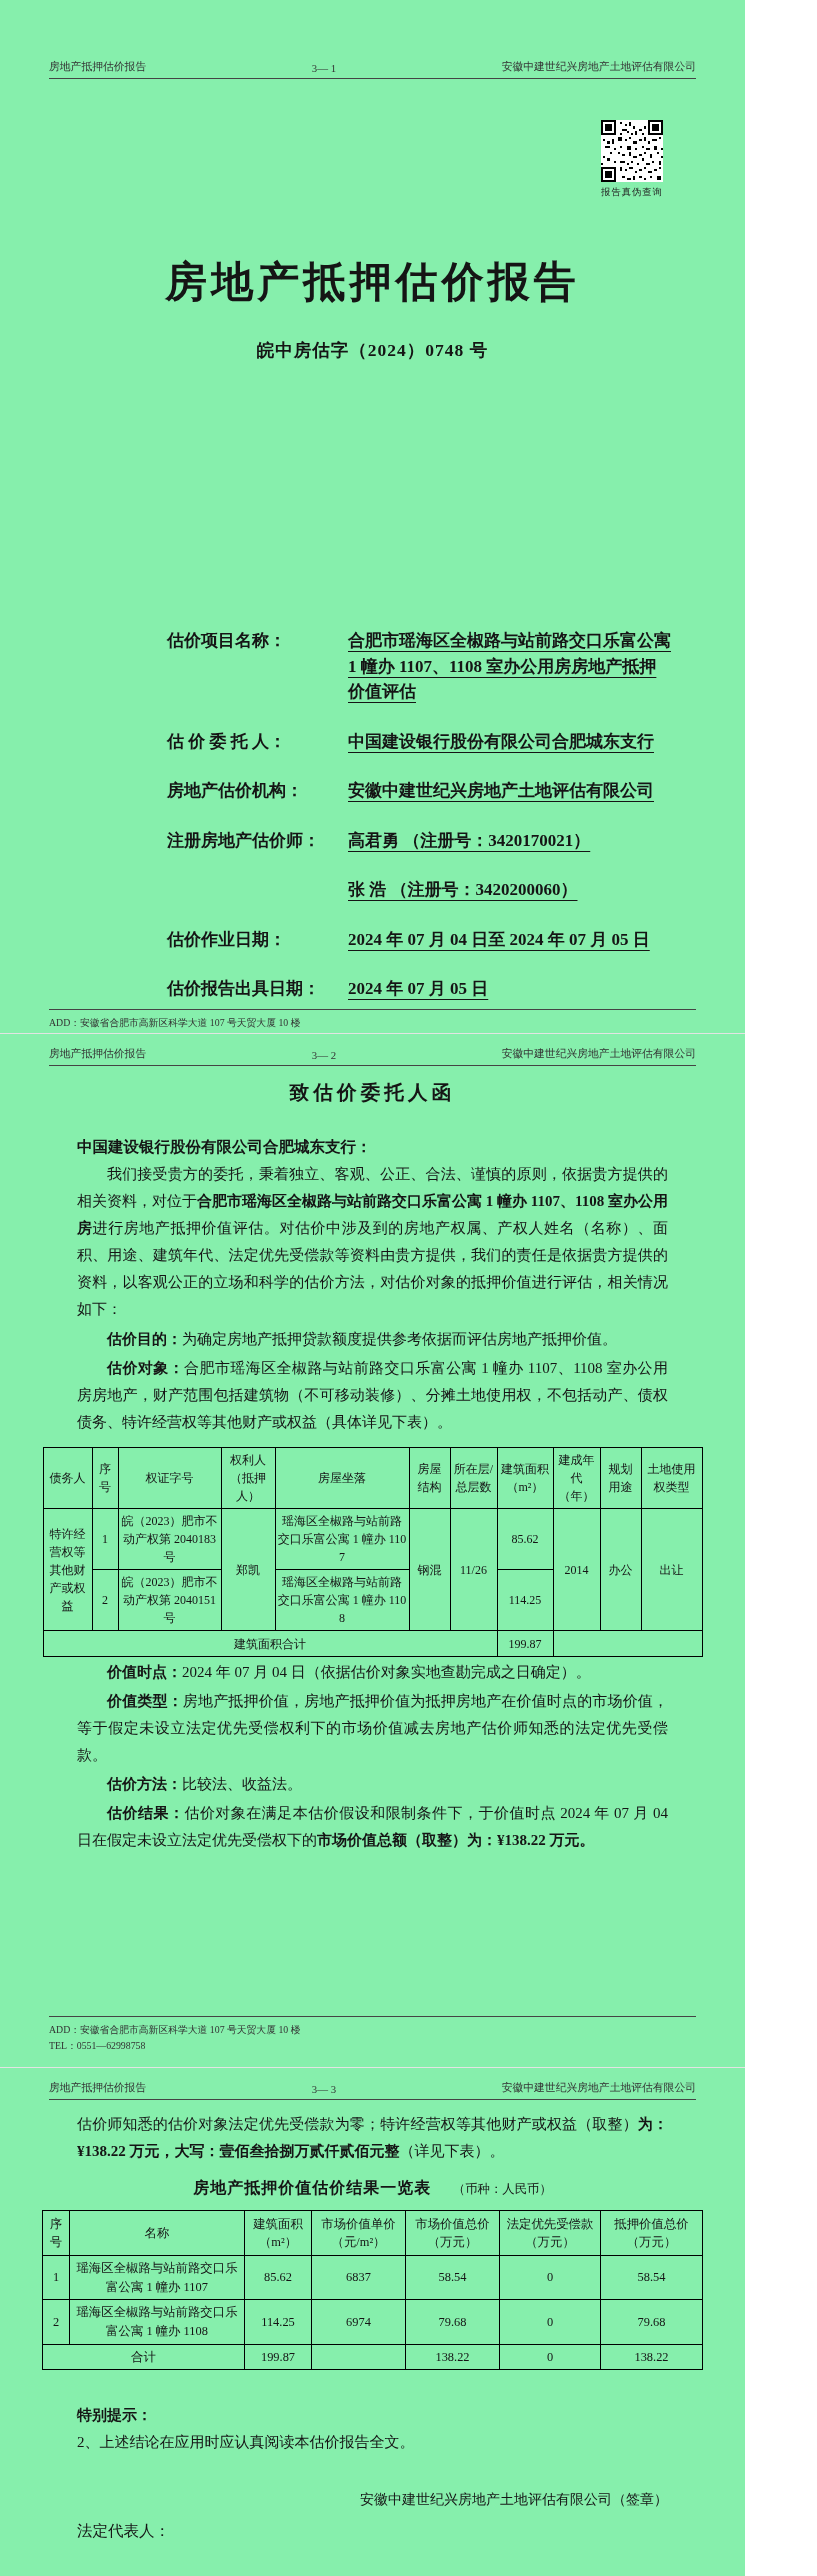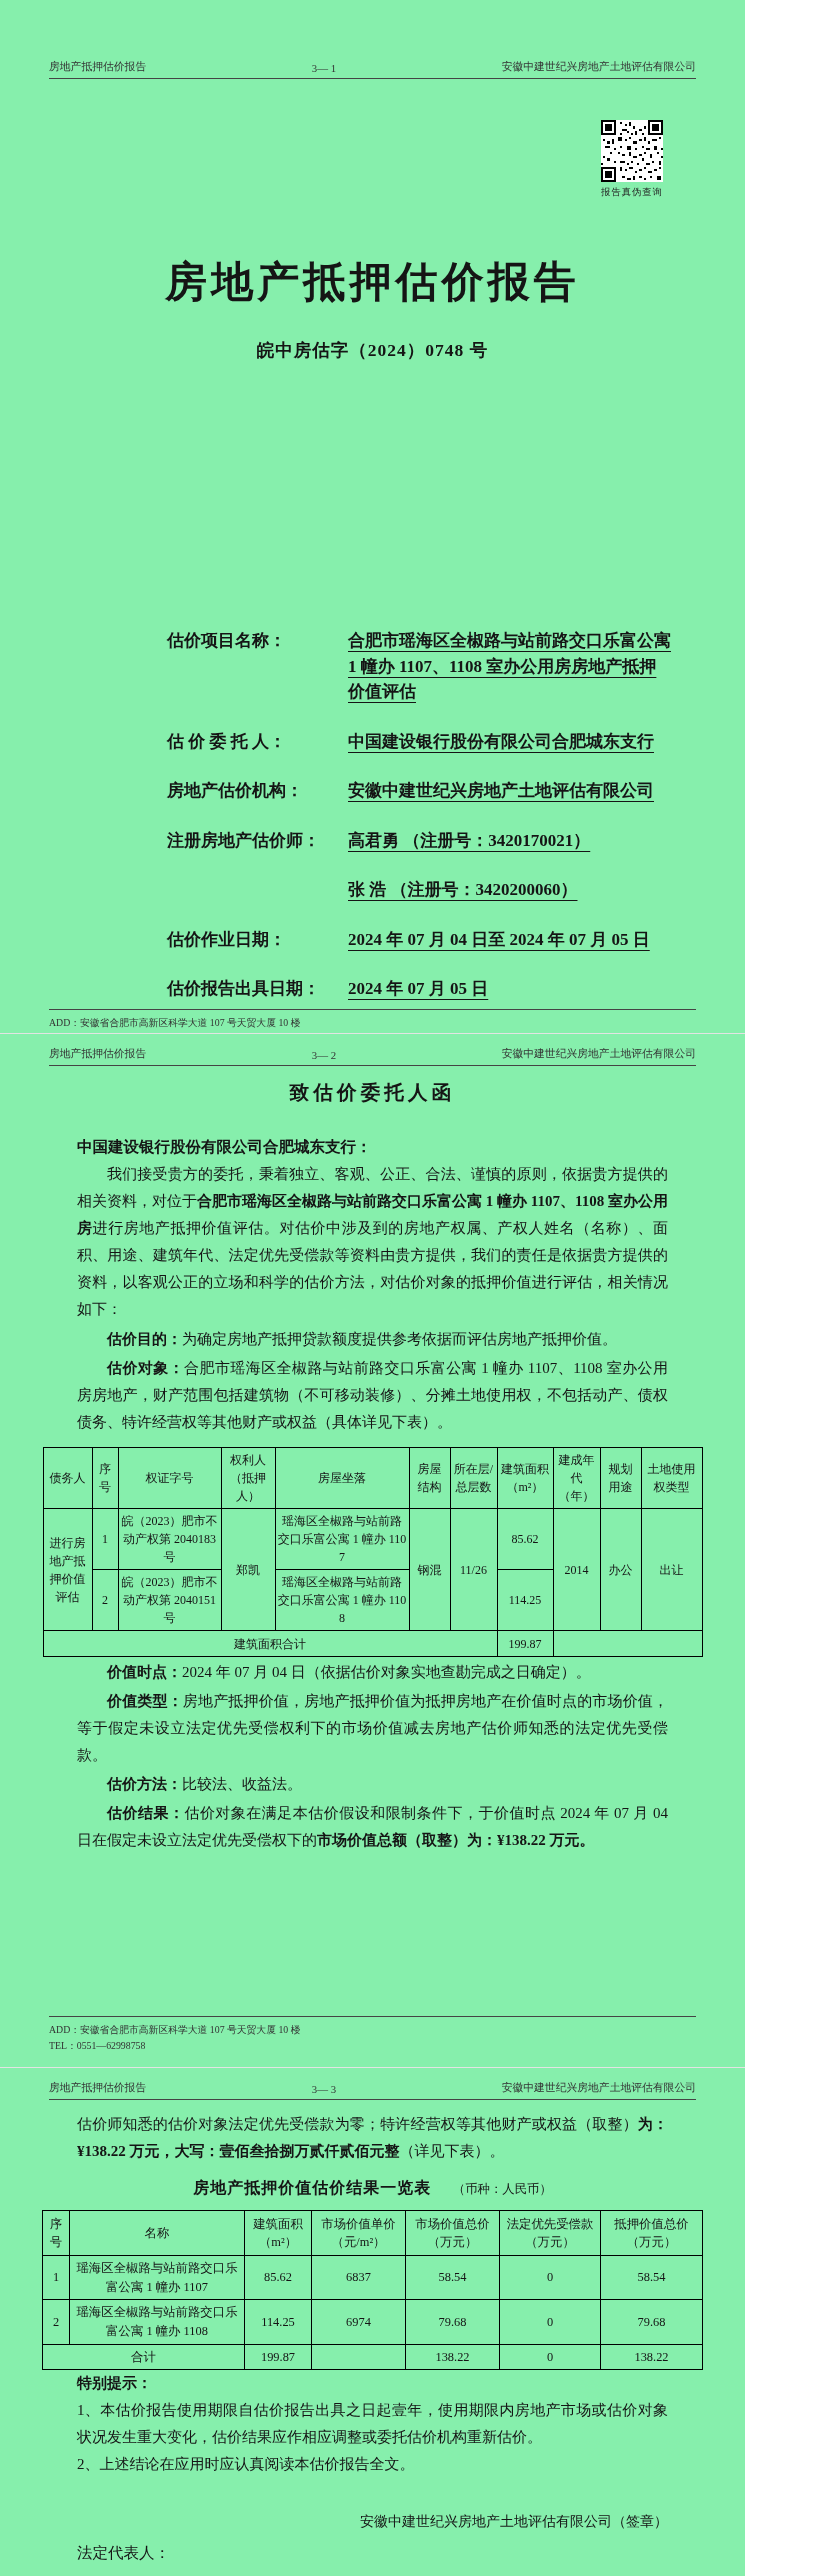--- a/index.html
+++ b/index.html
@@ -153,21 +153,21 @@
         <th>权利人（抵押人）</th>
         <th>房屋坐落</th>
         <th>房屋结构</th>
         <th>所在层/总层数</th>
         <th>建筑面积（m²）</th>
         <th>建成年代（年）</th>
         <th>规划用途</th>
         <th>土地使用权类型</th>
       </tr>
       <tr>
-        <td rowspan="2">进行房地产抵押价值评估</td>
+        <td rowspan="2">特许经营权等其他财产或权益</td>
         <td>1</td>
         <td>皖（2023）肥市不动产权第 2040183 号</td>
         <td rowspan="2">郑凯</td>
         <td>瑶海区全椒路与站前路交口乐富公寓 1 幢办 1107</td>
         <td rowspan="2">钢混</td>
         <td rowspan="2">11/26</td>
         <td>85.62</td>
         <td rowspan="2">2014</td>
         <td rowspan="2">办公</td>
         <td rowspan="2">出让</td>
@@ -263,25 +263,24 @@
         <td colspan="2">合计</td>
         <td>199.87</td>
         <td></td>
         <td>138.22</td>
         <td>0</td>
         <td>138.22</td>
       </tr>
     </tbody>
       </table>
 
-    <p class="para" style="margin-top:0;">
+    <p class="para" style="margin-top:32px;">
       <span class="blab">特别提示：</span>
     </p>
     <div class="special-items">
-      <p class="para">1、本估价报告使用期限自估价报告出具之日起壹年，使用期限内房地产市场或估价对象状况发生重大变化，估价结果应作相应调整或委托估价机构重新估价。</p>
       <p class="para">2、上述结论在应用时应认真阅读本估价报告全文。</p>
     </div>
 
     <div class="sign-company">安徽中建世纪兴房地产土地评估有限公司（签章）</div>
     <div class="sign-rep">法定代表人：</div>
 
   </section>
 
 </div>
 

